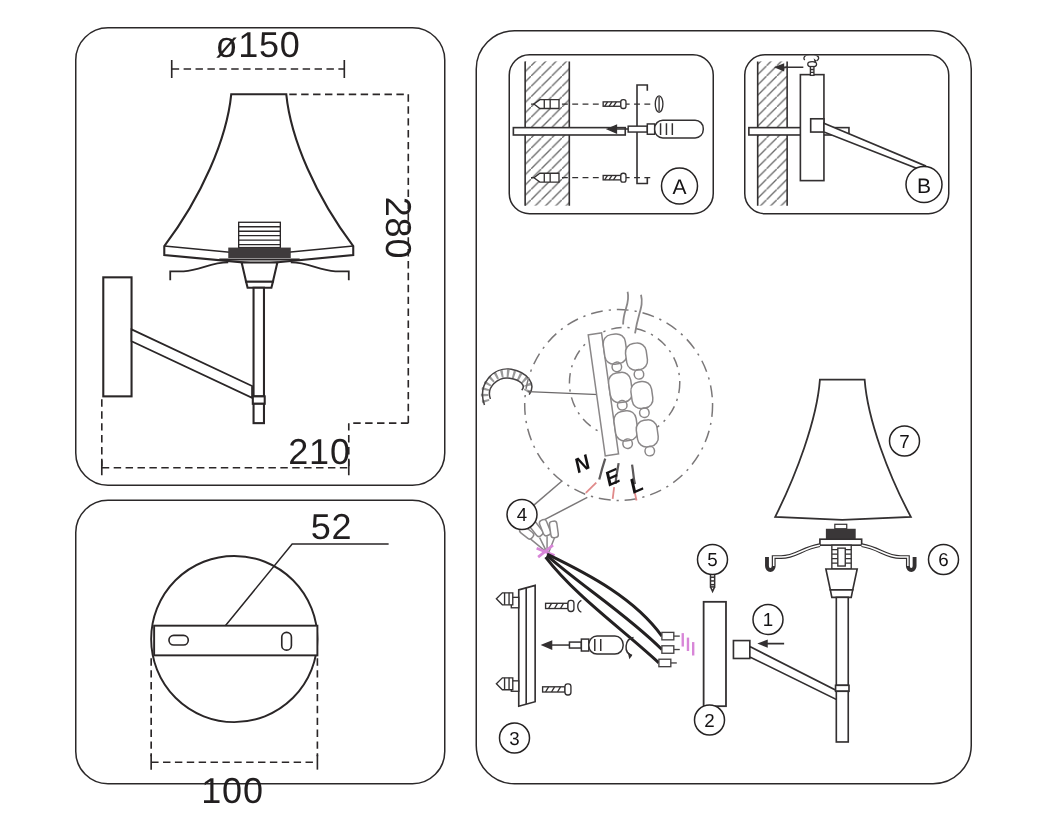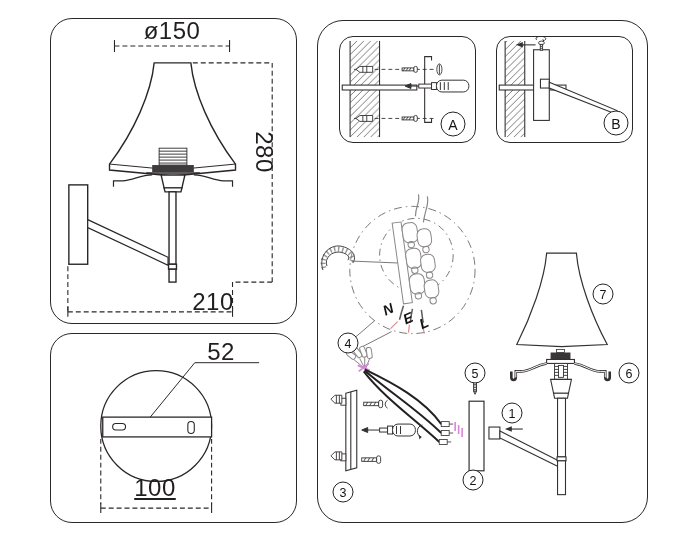--- a/index.html
+++ b/index.html
@@ -323,21 +323,21 @@
       <g stroke="#333031" fill="none" stroke-width="1.2">
         <path d="M230,233 L260,233 C262,260 276,297 291,325 L245,327 L200,325 C214,297 228,260 230,233 Z"></path>
       </g>
     </svg>
   </section>
 
   <div class="dim" style="left:172px;top:31px;">ø150</div>
   <div class="dim dim-vert" style="left:264px;top:152px;">280</div>
   <div class="dim" style="left:165px;top:302px;margin-left:48px;">210</div>
   <div class="dim" style="left:221px;top:352px;">52</div>
-  <div class="dim" style="left:155px;top:488px;text-decoration:underline;">100</div>
+  <div class="dim" style="left:155px;top:528px;">100</div>
 
   <div class="badge badge-step" style="left:453px;top:124px;">A</div>
   <div class="badge badge-step" style="left:616px;top:123px;">B</div>
 
   <div class="wire-label" style="left:388px;top:309px;">N</div>
   <div class="wire-label" style="left:408px;top:318px;">E</div>
   <div class="wire-label" style="left:424px;top:323px;">L</div>
 
   <div class="badge badge-num" style="left:512px;top:413px;">1</div>
   <div class="badge badge-num" style="left:473px;top:480px;">2</div>

